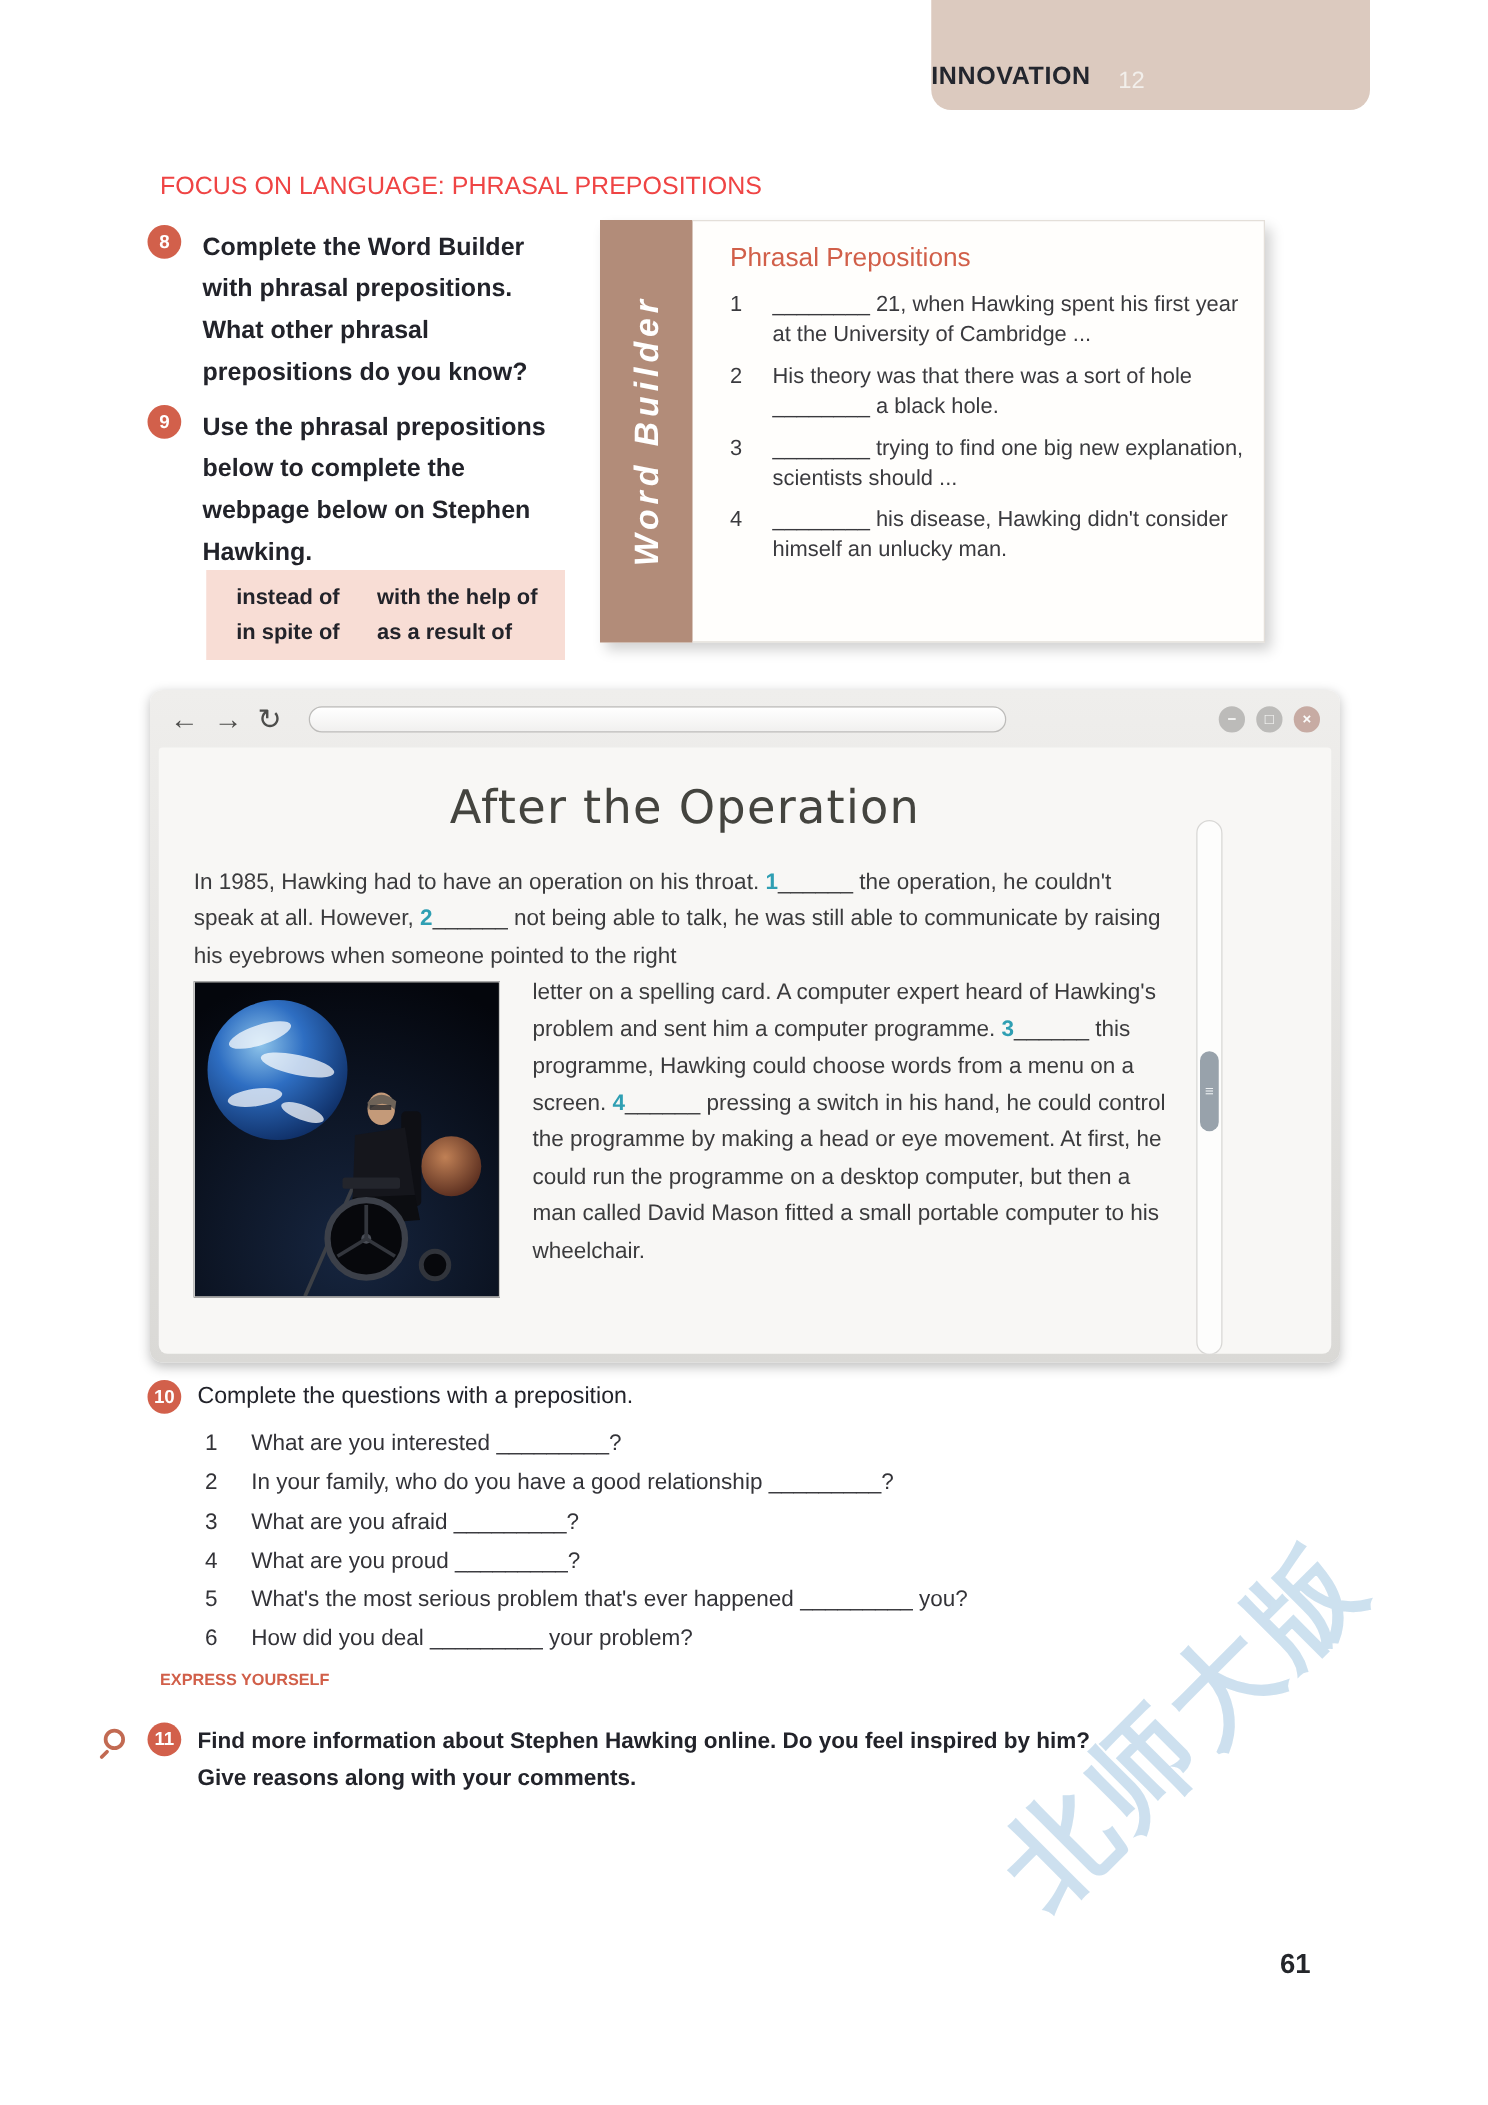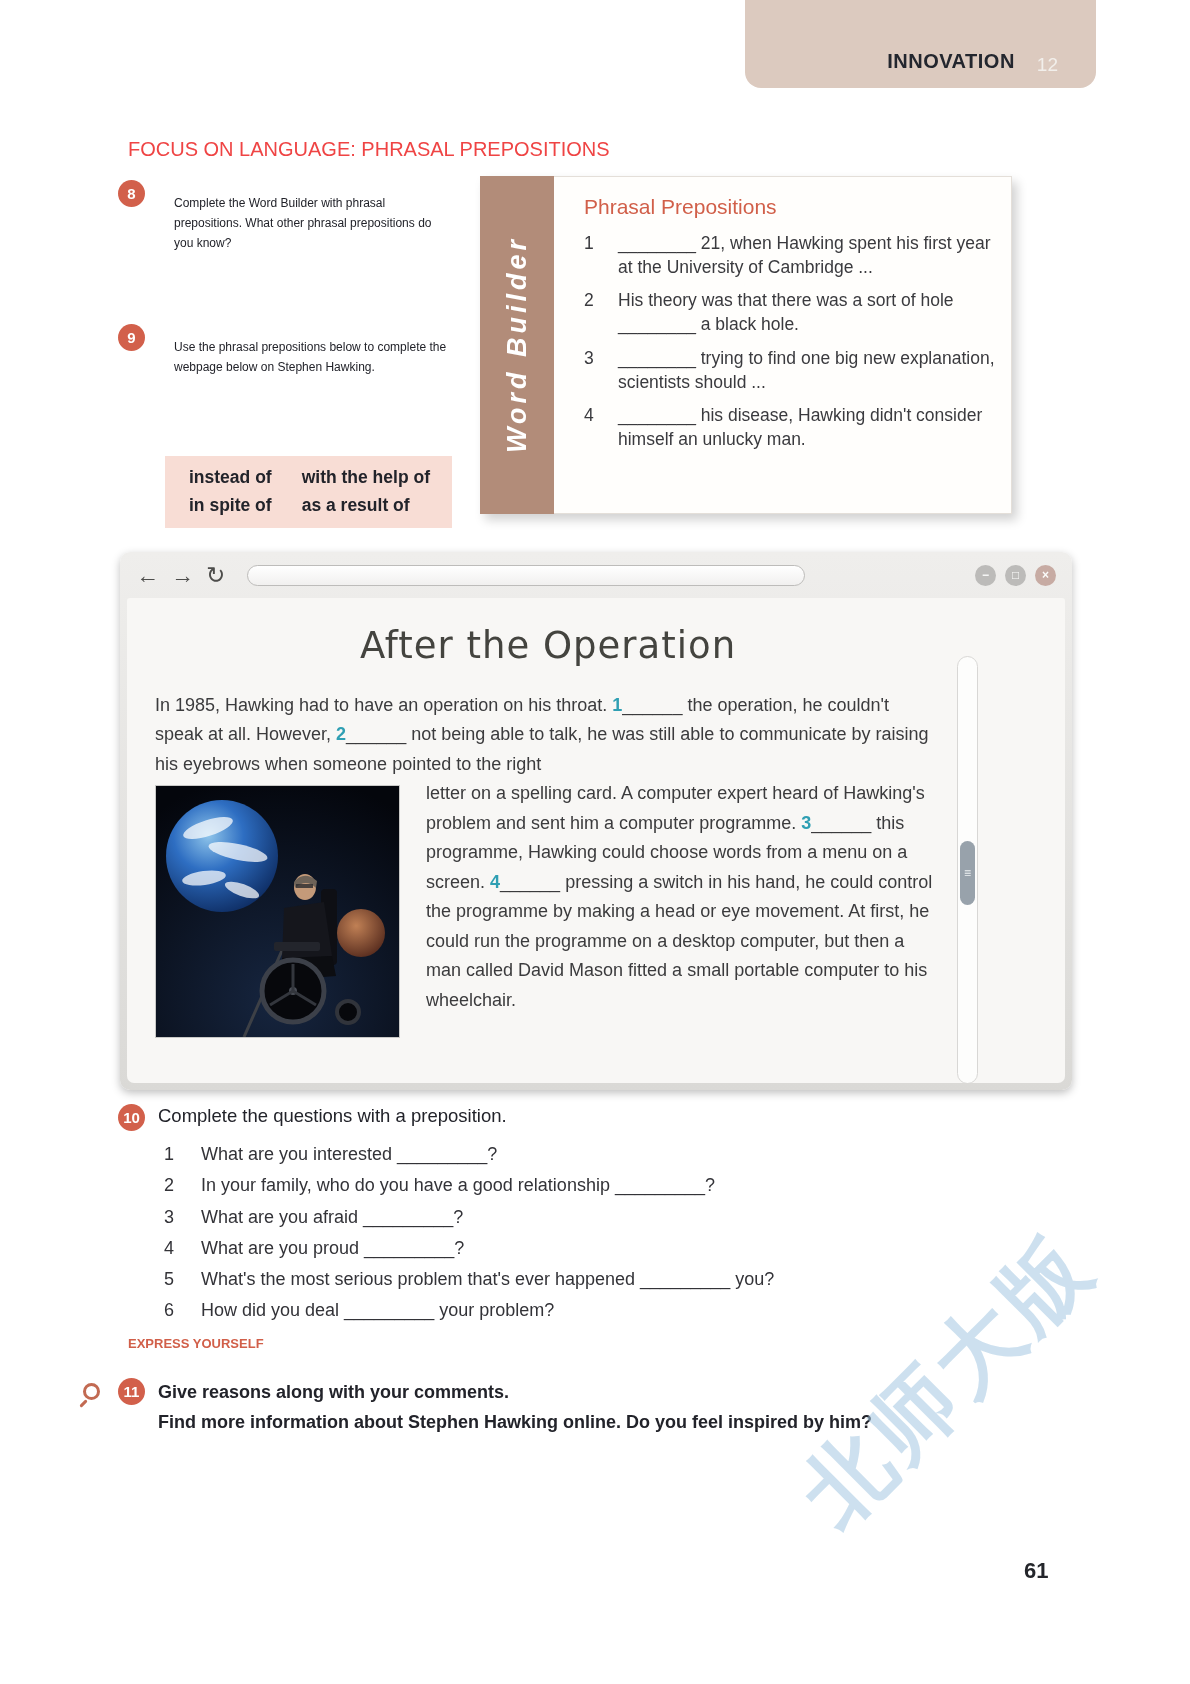--- a/index.html
+++ b/index.html
@@ -6,37 +6,37 @@
   html,body { margin:0; padding:0; background:#ffffff; }
   .page {
     position: relative; width: 1190px; height: 1684px; background: #ffffff;
     font-family: "Liberation Sans", "DejaVu Sans", sans-serif; color: #26262a; overflow: hidden;
   }
 
   
   .unit-tab {
     position: absolute; top: 0; right: 94px; width: 351px; height: 88px;
     background: #dccabf; border-radius: 0 0 16px 16px;
-    display: flex; align-items: flex-end; justify-content: flex-end;
+    display: flex; align-items: flex-end; justify-content: flex-start;
     gap: 22px; padding: 0 38px 15px 0;
   }
   .unit-label { font-weight: bold; font-size: 20px; color: #23262e; letter-spacing: .5px; }
   .unit-number { font-weight: normal; font-size: 19px; color: #f2efeb; line-height: .85; }
 
   
   .focus-heading { position: absolute; left: 128px; top: 138px; margin: 0; font-size: 20px; font-weight: normal; color: #ef4444; }
   .exercise { position: absolute; display: flex; gap: 13px; align-items: flex-start; }
   .ex8 { left: 118px; top: 178px; }
   .ex9 { left: 118px; top: 322px; }
   .badge {
     flex: 0 0 27px; width: 27px; height: 27px; border-radius: 50%;
     background: #d2604b; color: #fff; font-weight: bold; font-size: 15px;
     display: inline-flex; align-items: center; justify-content: center; margin-top: 2px;
   }
-  .ex-text { margin: 16px; font-weight: normal; font-size: 12px; line-height: 1.66; color: #22232a; width: 280px; }
+  .ex-text { margin: 4px; font-weight: bold; font-size: 20px; line-height: 1.66; color: #22232a; width: 280px; }
   .ex9 .ex-text { width: 292px; }
 
   
   .word-bank {
     position: absolute; left: 165px; top: 456px; background: #f8ddd5;
     padding: 11px 22px 12px 24px; display: grid; grid-template-columns: auto auto;
     column-gap: 30px; row-gap: 7px; font-weight: bold; font-size: 17.5px; color: #22232a;
   }
 
   
@@ -291,21 +291,21 @@
       <span>How did you deal _________ your problem?</span>
     </div>
   </div>
 
   <h2 class="express-heading">EXPRESS YOURSELF</h2>
 
   <span class="mag-icon"></span>
   <section class="exercise ex11">
     <span class="badge">11</span>
     <p class="ex-text ex11-text">
+      <span>Find more information about Stephen Hawking online. Do you feel inspired by him?</span>
       <span>Give reasons along with your comments.</span>
-      <span>Find more information about Stephen Hawking online. Do you feel inspired by him?</span>
     </p>
   </section>
 
   <div class="watermark">北师大版</div>
   <div class="page-num">61</div>
 
 </div>
 
 </body></html>

